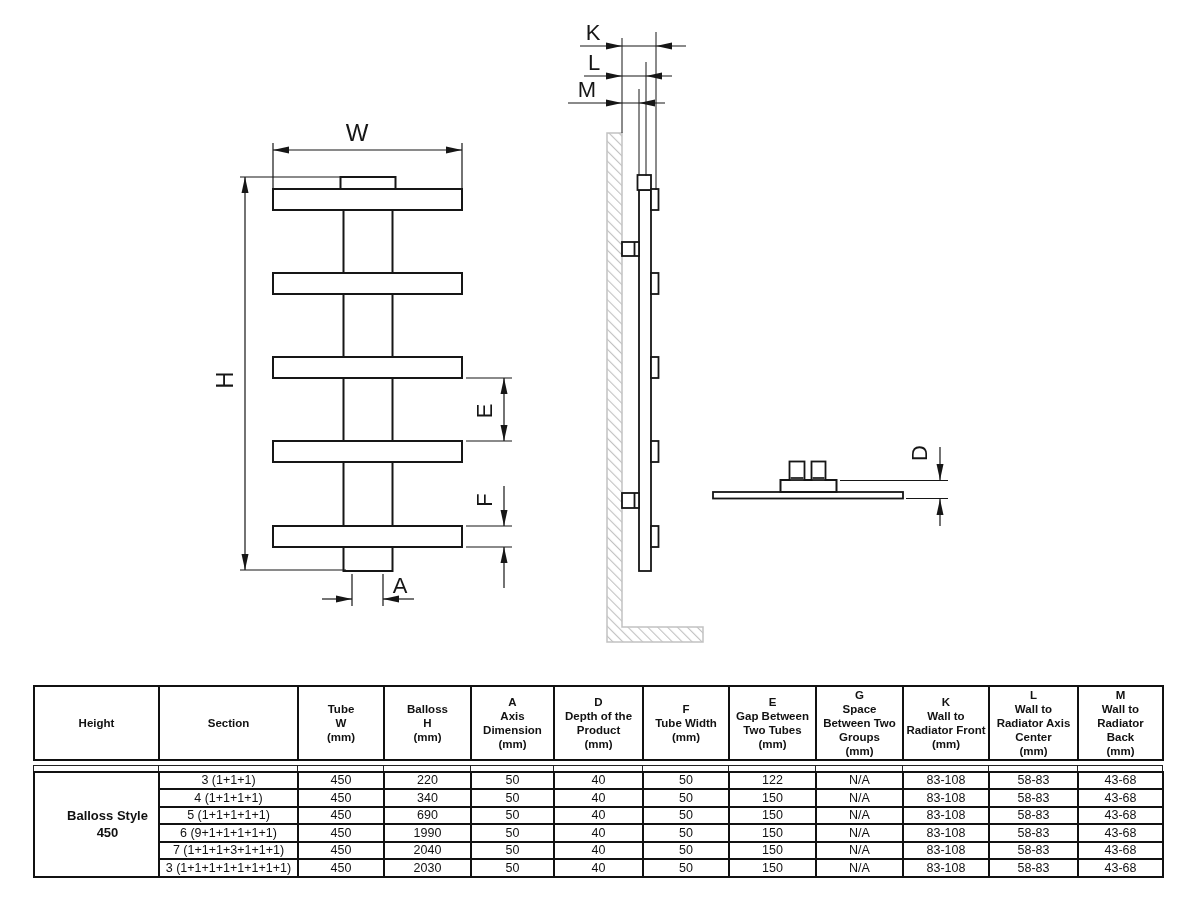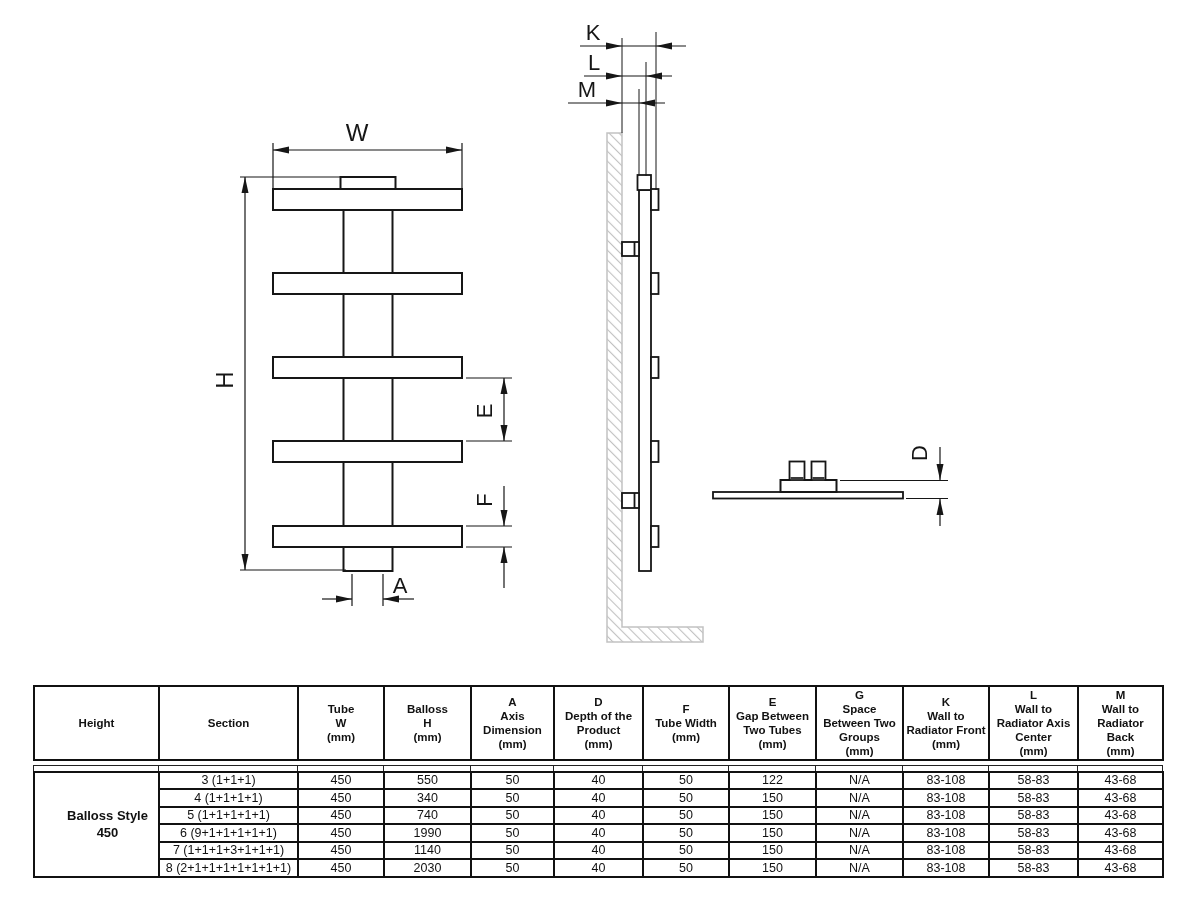--- a/index.html
+++ b/index.html
@@ -297,21 +297,21 @@
         <col class="c-k">
         <col class="c-l">
         <col class="c-m">
     </colgroup>
     <tbody>
         <tr>
       <td class="model" rowspan="6">Balloss Style
 450</td>
       <td>3 (1+1+1)</td>
       <td>450</td>
-      <td>550</td>
+      <td>220</td>
       <td>50</td>
       <td>40</td>
       <td>50</td>
       <td>122</td>
       <td>N/A</td>
       <td>83-108</td>
       <td>58-83</td>
       <td>43-68</td>
     </tr>
     <tr>
@@ -323,21 +323,21 @@
       <td>50</td>
       <td>150</td>
       <td>N/A</td>
       <td>83-108</td>
       <td>58-83</td>
       <td>43-68</td>
     </tr>
     <tr>
       <td>5 (1+1+1+1+1)</td>
       <td>450</td>
-      <td>740</td>
+      <td>690</td>
       <td>50</td>
       <td>40</td>
       <td>50</td>
       <td>150</td>
       <td>N/A</td>
       <td>83-108</td>
       <td>58-83</td>
       <td>43-68</td>
     </tr>
     <tr>
@@ -349,32 +349,32 @@
       <td>50</td>
       <td>150</td>
       <td>N/A</td>
       <td>83-108</td>
       <td>58-83</td>
       <td>43-68</td>
     </tr>
     <tr>
       <td>7 (1+1+1+3+1+1+1)</td>
       <td>450</td>
-      <td>1140</td>
-      <td>50</td>
-      <td>40</td>
-      <td>50</td>
-      <td>150</td>
-      <td>N/A</td>
-      <td>83-108</td>
-      <td>58-83</td>
-      <td>43-68</td>
-    </tr>
-    <tr>
-      <td>8 (2+1+1+1+1+1+1+1)</td>
+      <td>2040</td>
+      <td>50</td>
+      <td>40</td>
+      <td>50</td>
+      <td>150</td>
+      <td>N/A</td>
+      <td>83-108</td>
+      <td>58-83</td>
+      <td>43-68</td>
+    </tr>
+    <tr>
+      <td>3 (1+1+1+1+1+1+1+1)</td>
       <td>450</td>
       <td>2030</td>
       <td>50</td>
       <td>40</td>
       <td>50</td>
       <td>150</td>
       <td>N/A</td>
       <td>83-108</td>
       <td>58-83</td>
       <td>43-68</td>

